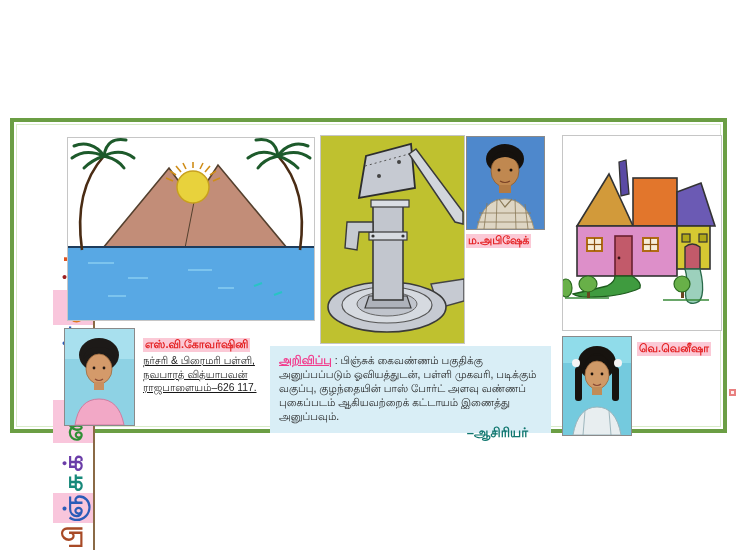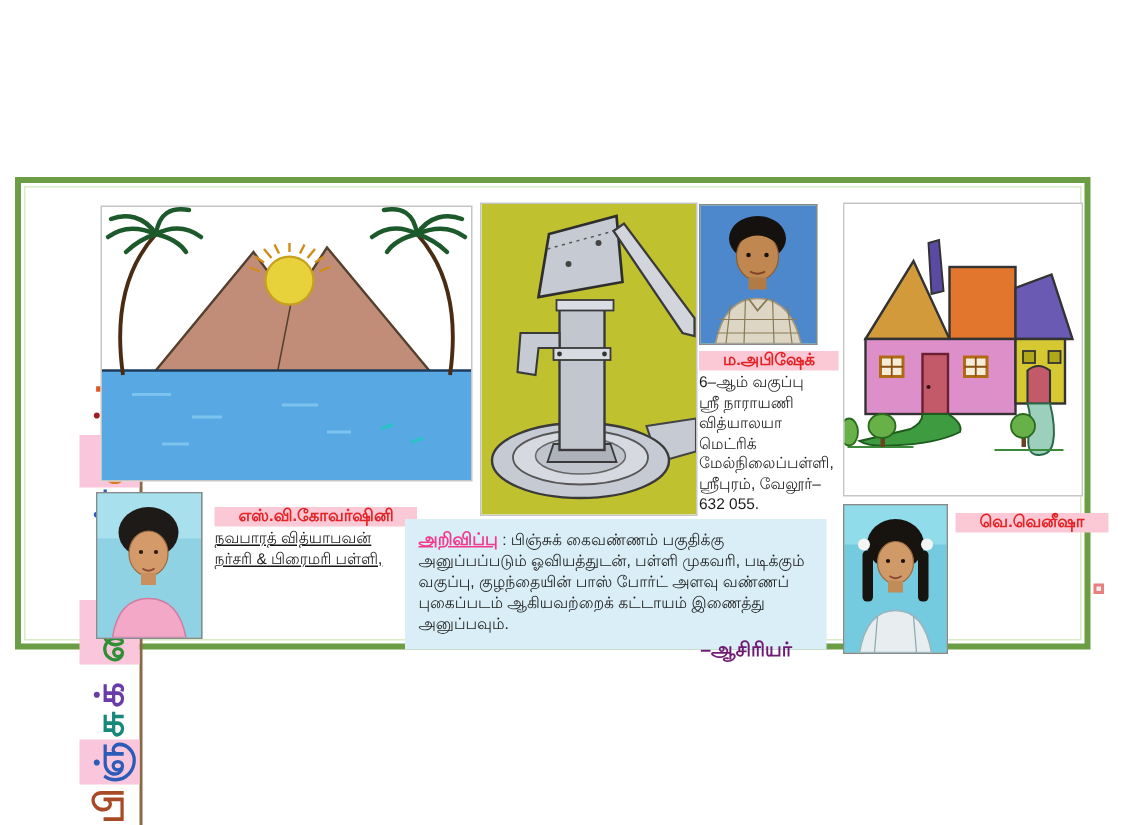--- a/index.html
+++ b/index.html
@@ -15,29 +15,29 @@
              gap:1px;font-size:26px;font-weight:bold;line-height:40px;
              border-bottom:2px solid #8a6a46;}
   .title-rot span{display:inline-block;padding:0 1px;}
   .title-space{width:7px;}
 
   .drawing{position:absolute;background:#fff;border:1px solid #c6c6c6;}
   .photo{position:absolute;border:1px solid #8a8a8a;background:#9adbe8;}
 
   .info{position:absolute;color:#161616;}
   .child-name{display:inline-block;font-size:11px;font-weight:bold;color:#e42325;
-              background:#fbc9d6;padding:0 16px;margin-bottom:2px;white-space:nowrap;}
+              background:#fbc9d6;padding:0 2px;margin-bottom:2px;white-space:nowrap;}
   .info-line{font-size:10.3px;line-height:13.5px;white-space:nowrap;color:#1c1c1c;}
 
   .announce{position:absolute;left:266px;top:346px;width:281px;height:87px;
             box-sizing:border-box;background:#d9eef6;padding:7px 9px 5px 9px;}
   .announce-text{font-size:10.4px;line-height:14px;color:#222;}
   .announce-label{color:#f23a8c;font-weight:bold;text-decoration:underline;font-size:11.5px;}
   .announce-sign{text-align:right;padding-right:14px;font-weight:bold;font-size:13px;
-                 color:#701a75;margin-top:1px;}
+                 color:#0f766e;margin-top:1px;}
 
   .edge-marker{position:absolute;left:729px;top:385px;width:7px;height:7px;
                box-sizing:border-box;border:2px solid #e88080;background:#fdeeee;}
 </style>
 </head>
 <body>
 
 <div class="canvas">
   <div class="frame">
     <div class="frame-inner"></div>
@@ -188,22 +188,23 @@
         <circle cx="29" cy="39" r="1.4" fill="#241812"></circle>
           <circle cx="39" cy="39" r="1.4" fill="#241812"></circle>
         <path d="M30,50 q4,3 8,0" stroke="#8a4a34" stroke-width="1.2" fill="none"></path>
         <rect x="29" y="53" width="10" height="8" fill="#c98f5f"></rect>
         <path d="M10,96 q4,-26 24,-26 q20,0 25,26 z" fill="#f2a8c6" stroke="#d07ba0" stroke-width="1"></path>
       </g>
     </svg>
     <div class="info" style="left:129px;top:212px;width:140px;text-decoration:underline;">
       <span class="child-name">எஸ்.வி.கோவர்ஷினி</span>
       <div>
+          <div class="info-line">நர்சரி &amp; பிரைமரி பள்ளி,</div>
           <div class="info-line">நவபாரத் வித்யாபவன்</div>
-          <div class="info-line">நர்சரி &amp; பிரைமரி பள்ளி,</div>
+          <div class="info-line">ராஜபாளையம்–626 117.</div>
         </div>
     </div>
 
     <svg class="photo" style="left:452px;top:14px;" width="77" height="92" viewBox="0 0 77 92">
       <rect width="77" height="92" fill="#4e88cc"></rect>
       <g>
         <ellipse cx="38" cy="22" rx="19" ry="15" fill="#15110e"></ellipse>
         <ellipse cx="38" cy="34" rx="14" ry="16" fill="#c08850" stroke="#8a5c30" stroke-width="0.8"></ellipse>
         <path d="M24,26 q14,-12 28,0 q-3,-12 -14,-12 q-11,0 -14,12" fill="#15110e"></path>
         <circle cx="32" cy="33" r="1.5" fill="#1a100a"></circle>
@@ -217,29 +218,20 @@
           <line x1="48" y1="62" x2="49" y2="92"></line>
             <line x1="58" y1="67" x2="61" y2="92"></line>
           <line x1="12" y1="76" x2="64" y2="76"></line>
             <line x1="10" y1="85" x2="66" y2="85"></line>
         </g>
         <path d="M32,62 l6,8 l7,-8" fill="none" stroke="#8a7a58" stroke-width="1.2"></path>
       </g>
     </svg>
     <div class="info" style="left:452px;top:108px;width:96px;">
       <span class="child-name">ம.அபிஷேக்</span>
-      <div>
-          <div class="info-line">6–ஆம் வகுப்பு</div>
-          <div class="info-line">ஸ்ரீ நாராயணி</div>
-          <div class="info-line">வித்யாலயா</div>
-          <div class="info-line">மெட்ரிக்</div>
-          <div class="info-line">மேல்நிலைப்பள்ளி,</div>
-          <div class="info-line">ஸ்ரீபுரம், வேலூர்–</div>
-          <div class="info-line">632 055.</div>
-        </div>
     </div>
 
     <svg class="photo" style="left:548px;top:214px;" width="68" height="98" viewBox="0 0 68 98">
       <rect width="68" height="98" fill="#74cade"></rect>
       <rect width="68" height="26" fill="#90dcea"></rect>
       <g>
         <ellipse cx="34" cy="26" rx="19" ry="17" fill="#17130f"></ellipse>
         <ellipse cx="34" cy="38" rx="12" ry="14" fill="#d09a68" stroke="#9a6a3e" stroke-width="0.8"></ellipse>
         <path d="M20,32 q6,-16 14,-16 q8,0 14,16 q-2,-14 -14,-14 q-12,0 -14,14" fill="#17130f"></path>
         <rect x="12" y="30" width="7" height="34" rx="3" fill="#17130f"></rect>

